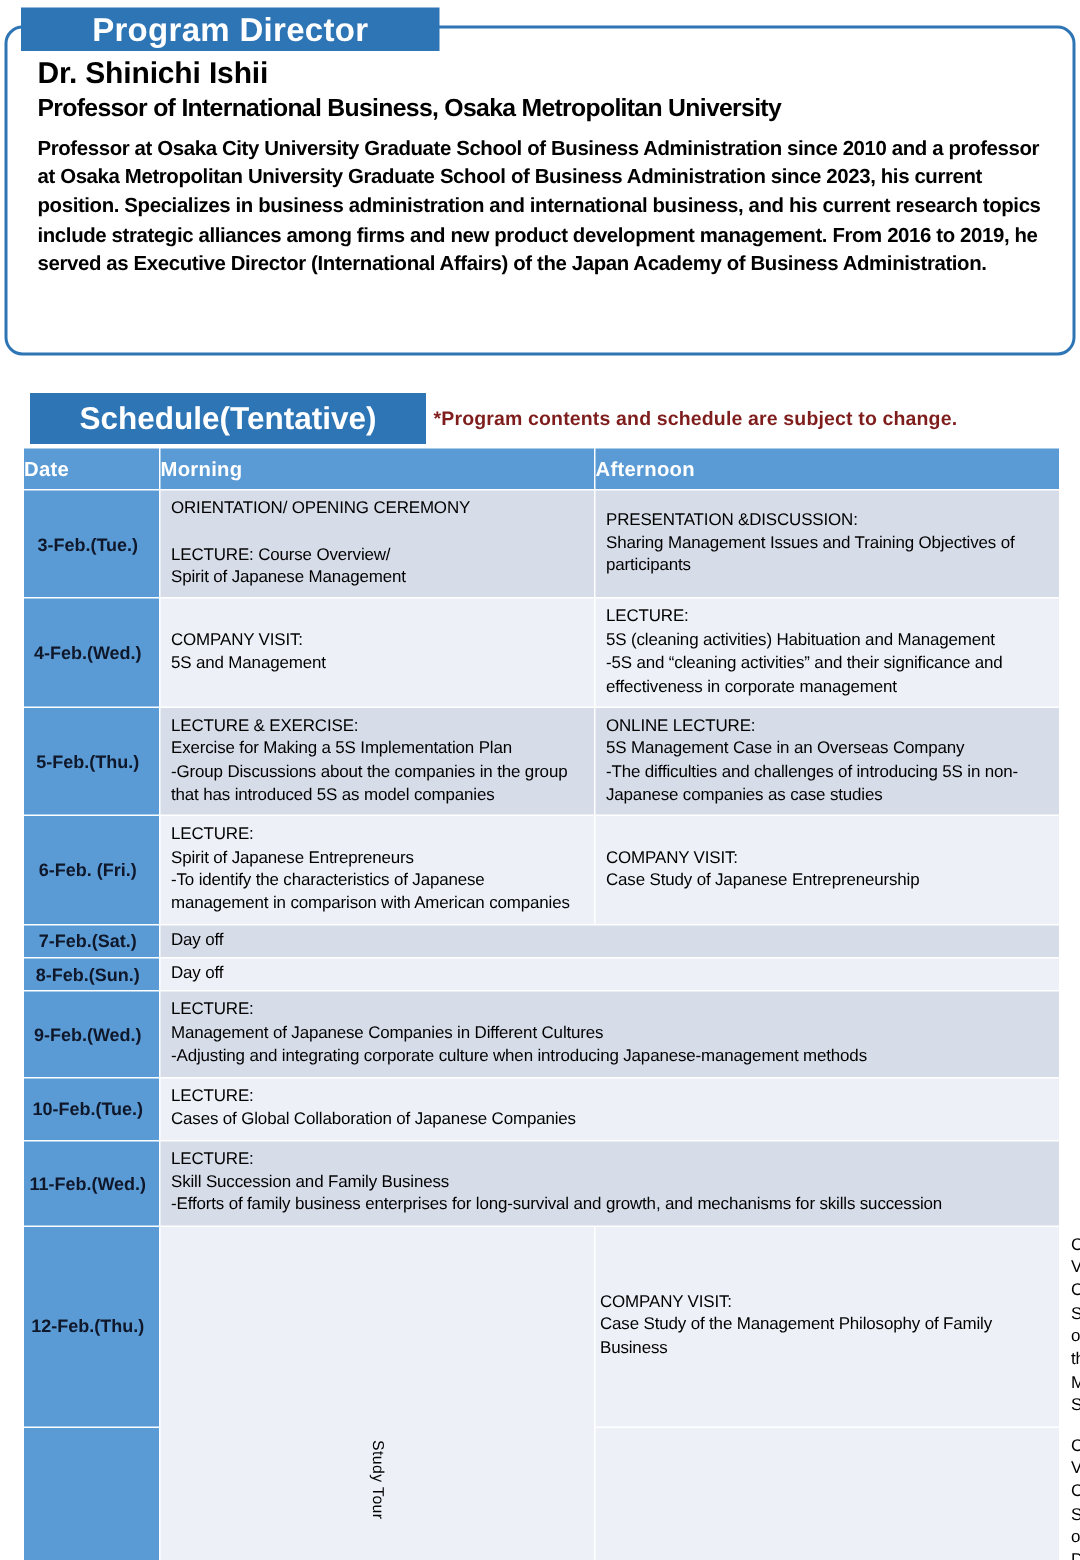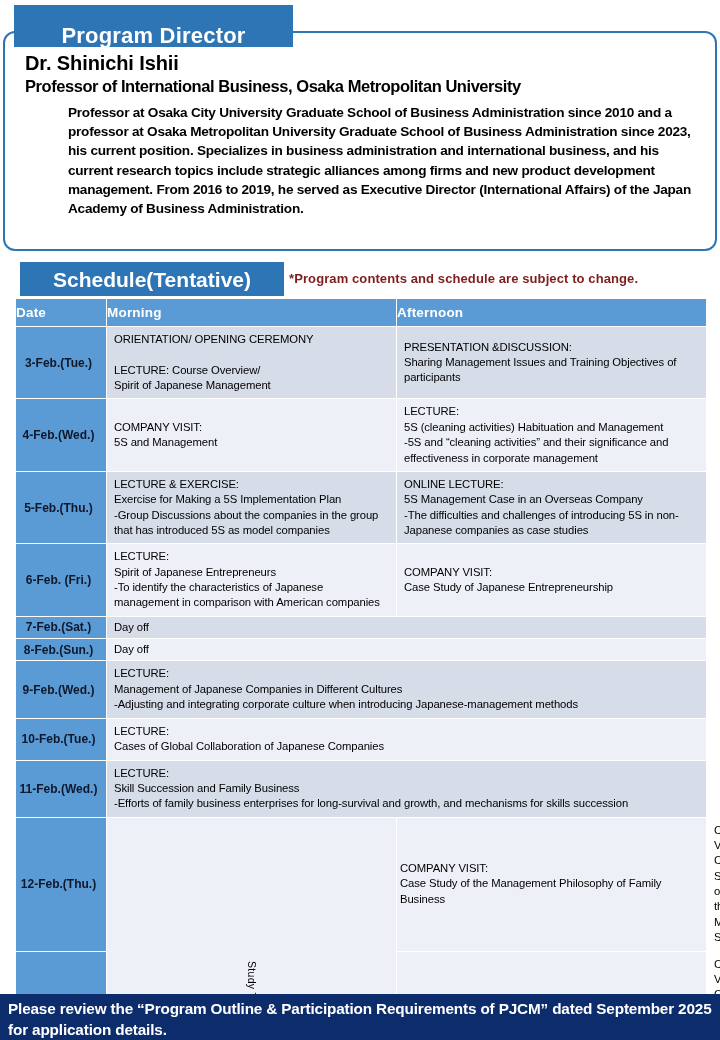--- a/index.html
+++ b/index.html
@@ -7,49 +7,49 @@
     width: 720px; height: 1040px;
     background: #ffffff;
     font-family: "Liberation Sans", sans-serif;
     overflow: hidden;
   }
   .page { position: relative; width: 720px; height: 1040px; }
 
   
   .pd-tab {
     position: absolute; left: 14px; top: 5px;
-    width: 279px; height: 42px;
+    width: 279px; height: 29px;
     background: #2E75B6;
-    display: flex; align-items: flex-end; justify-content: center;
+    display: flex; align-items: center; justify-content: center;
     z-index: 3;
   }
   .pd-tab-label {
     color: #ffffff; font-size: 22px; font-weight: bold;
     letter-spacing: .2px; line-height: 1;
   }
   .pd-box {
-    position: absolute; left: 3px; top: 31px;
+    position: absolute; left: 3px; top: 17px;
     width: 714px; height: 220px;
     border: 2px solid #2E75B6;
     border-radius: 12px;
     background: #ffffff;
     z-index: 2;
   }
   .pd-inner { padding: 18px 20px 0 20px; }
   .pd-name {
     font-size: 20px; font-weight: bold; color: #000;
     line-height: 1.22; letter-spacing: -.1px;
   }
   .pd-title {
     font-size: 16.5px; font-weight: bold; color: #000;
     line-height: 1.3; margin-top: 1px; letter-spacing: -.45px;
   }
   .pd-bio {
     font-size: 13.6px; font-weight: bold; color: #000;
-    line-height: 1.42; margin-top: 5px; letter-spacing: -.25px; margin-left: 43px;
+    line-height: 1.42; margin-top: 5px; letter-spacing: -.25px;
   }
 
   
   .sch-tab {
     position: absolute; left: 20px; top: 262px;
     width: 264px; height: 34px;
     background: #2E75B6;
     display: flex; align-items: center; justify-content: center;
   }
   .sch-tab-label {
@@ -209,17 +209,14 @@
       </tr>
       <tr style="height:44px">
         <td class="date-cell">13-Feb.(Fri.)</td>
         <td class="body-cell bg-b" style="padding-left:3px">COMPANY VISIT:<br> History of industrial and Technological Development in Japan</td>
         <td class="body-cell bg-b">COMPANY VISIT:<br>Case Study of Development Planning for Successor based on Management philosophy</td>
       </tr>
 
     </tbody>
   </table>
 
-  <div class="banner">
-    <span>Please review the  “Program Outline &amp; Participation Requirements of PJCM”  dated September 2025 for application details.</span>
-  </div>
 
 </div>
 
 </body></html>

